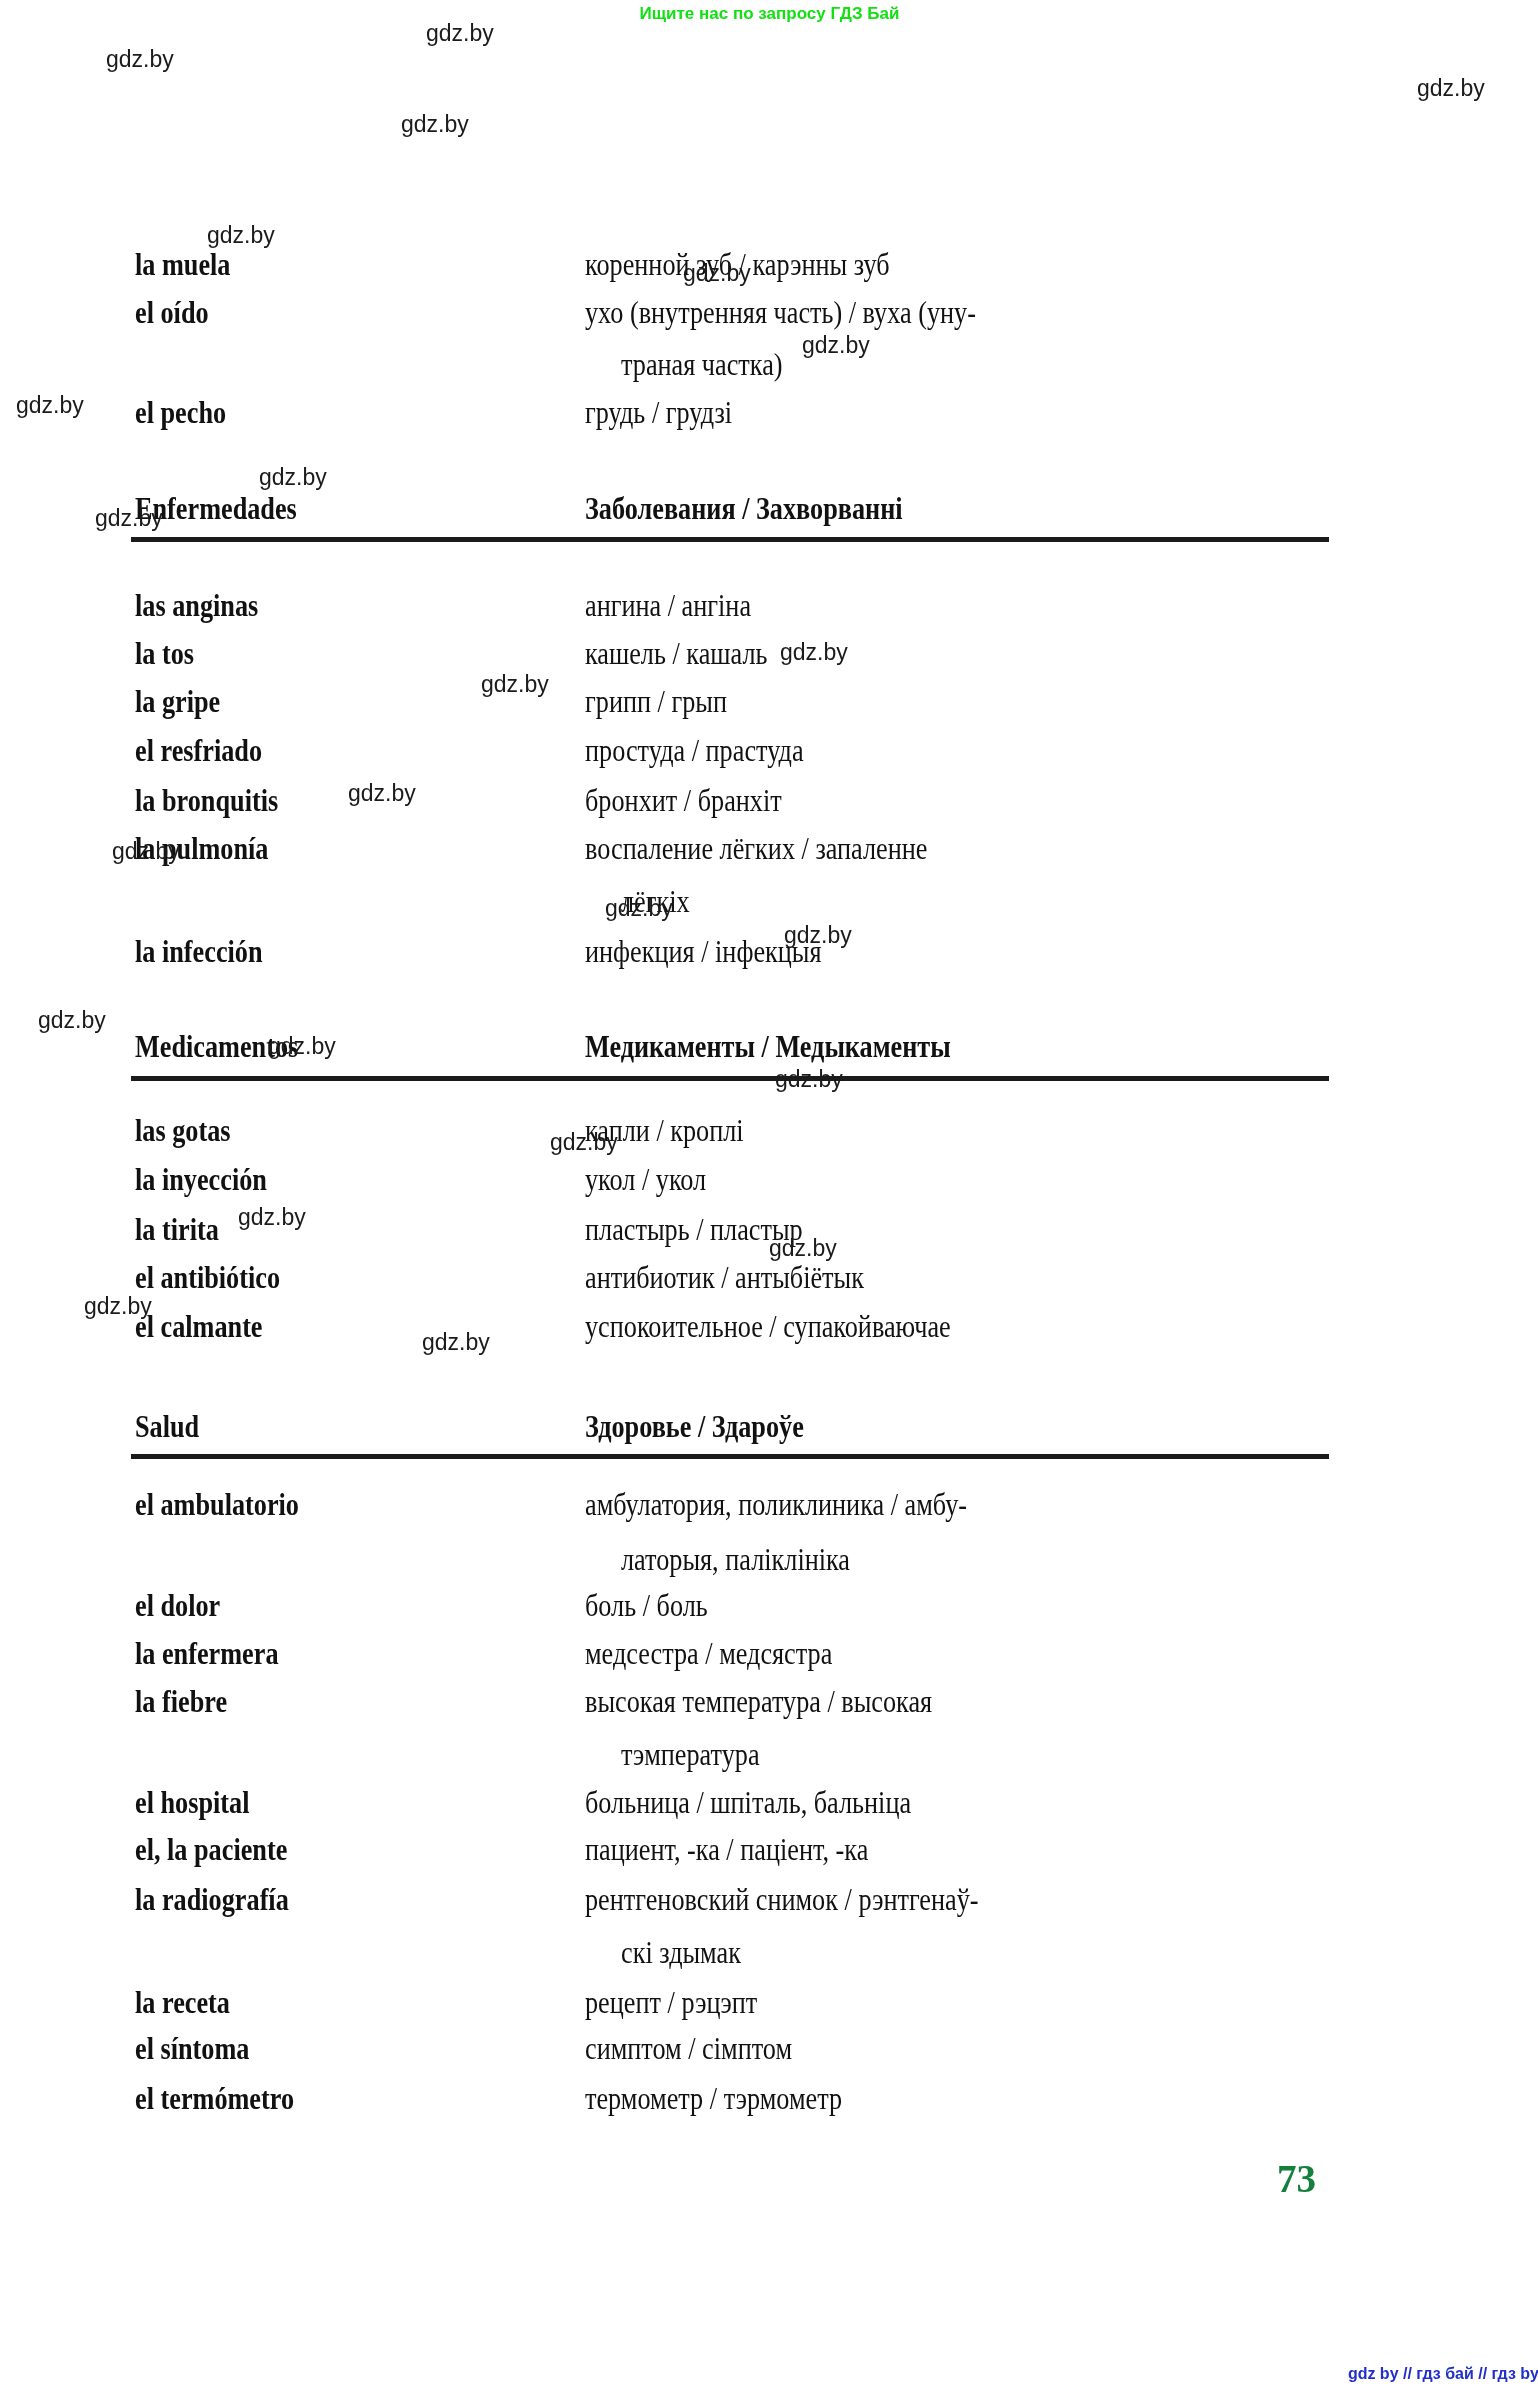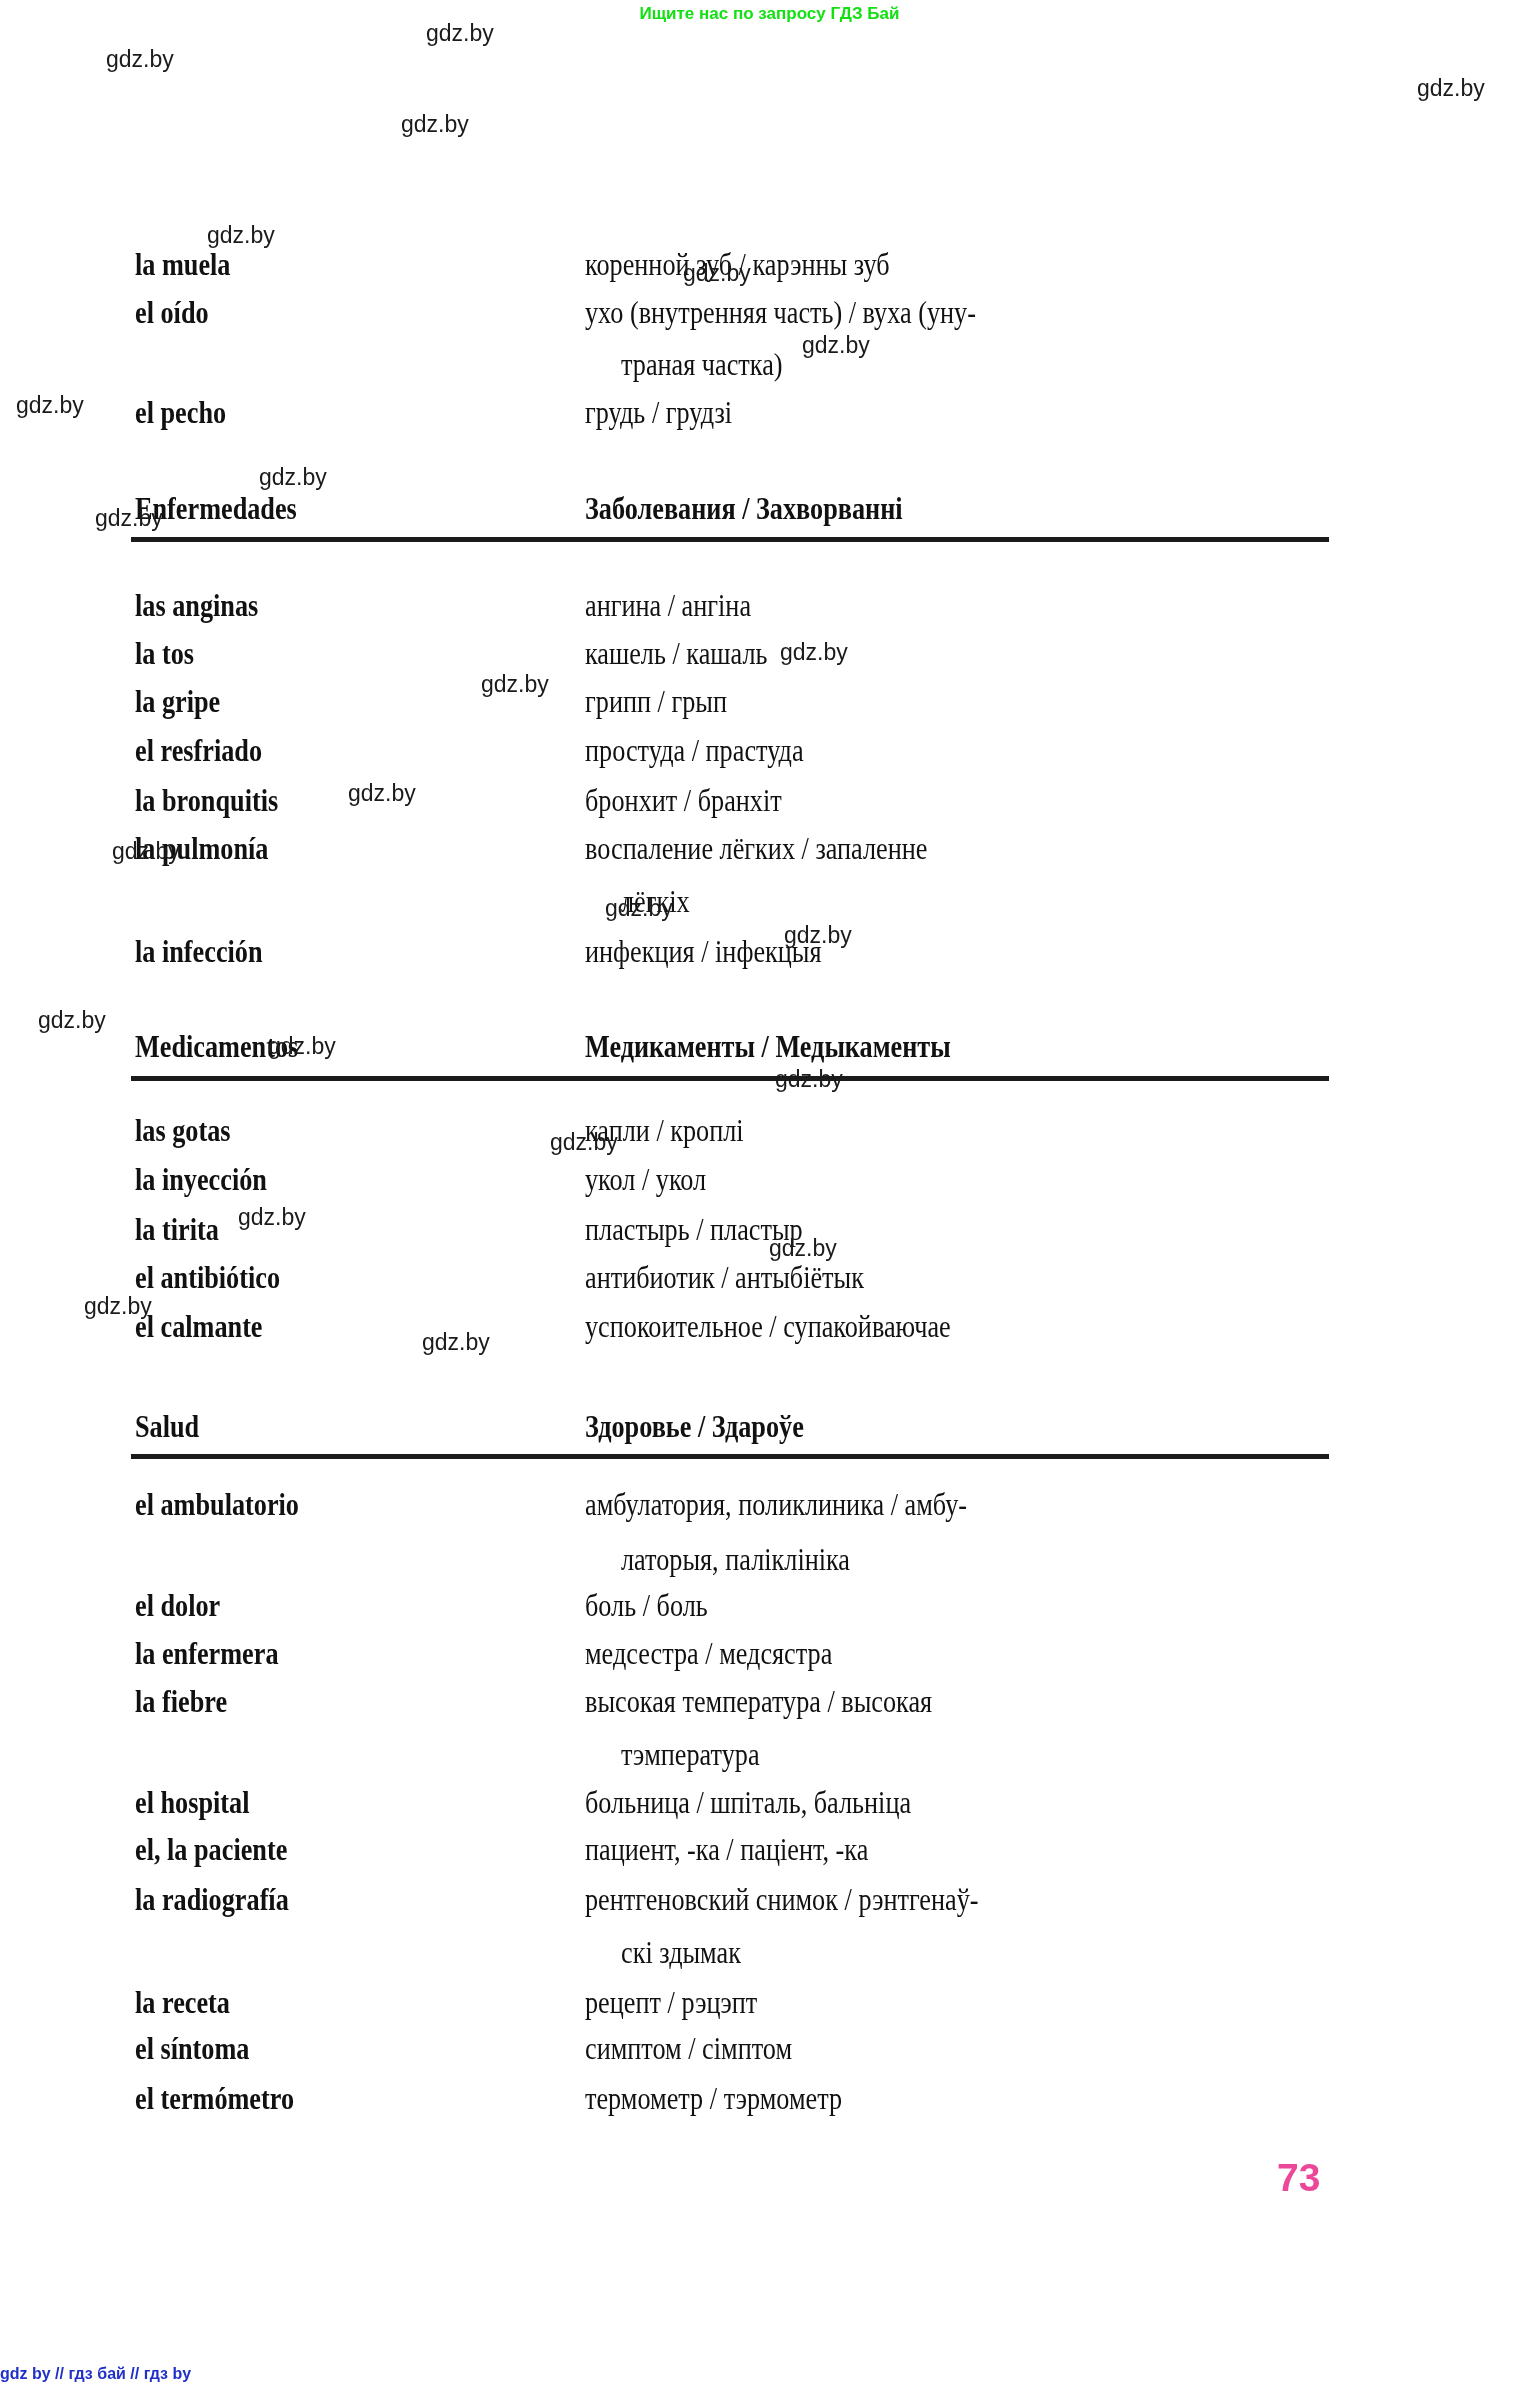--- a/index.html
+++ b/index.html
@@ -38,21 +38,21 @@
     letter-spacing: 0px;
     white-space: nowrap;
   }
 
   
   .promo-bottom {
     position: absolute;
     top: 2365px;
     left: 0;
     width: 1539px;
-    text-align: left;
+    text-align: right;
     font-family: "Liberation Sans", "DejaVu Sans", sans-serif;
     font-size: 16px;
     font-weight: bold;
     color: #2030c8;
     white-space: nowrap;
   }
 
   
   .copyright-watermark {
     position: absolute;
@@ -64,24 +64,24 @@
     color: #f7b3c2;
     white-space: nowrap;
     letter-spacing: 0.4px;
   }
 
   
   .page-number {
     position: absolute;
     top: 2156px;
     left: 1277px;
-    font-family: Liberation Sans, sans-serif;
+    font-family: Liberation Serif, serif;
     font-size: 39px;
     font-weight: bold;
-    color: #ec4899;
+    color: #15803d;
   }
 
   
   .wm {
     position: absolute;
     font-family: Liberation Sans, sans-serif;
     font-size: 23px;
     color: #1b1b1b;
     white-space: nowrap;
     pointer-events: none;

